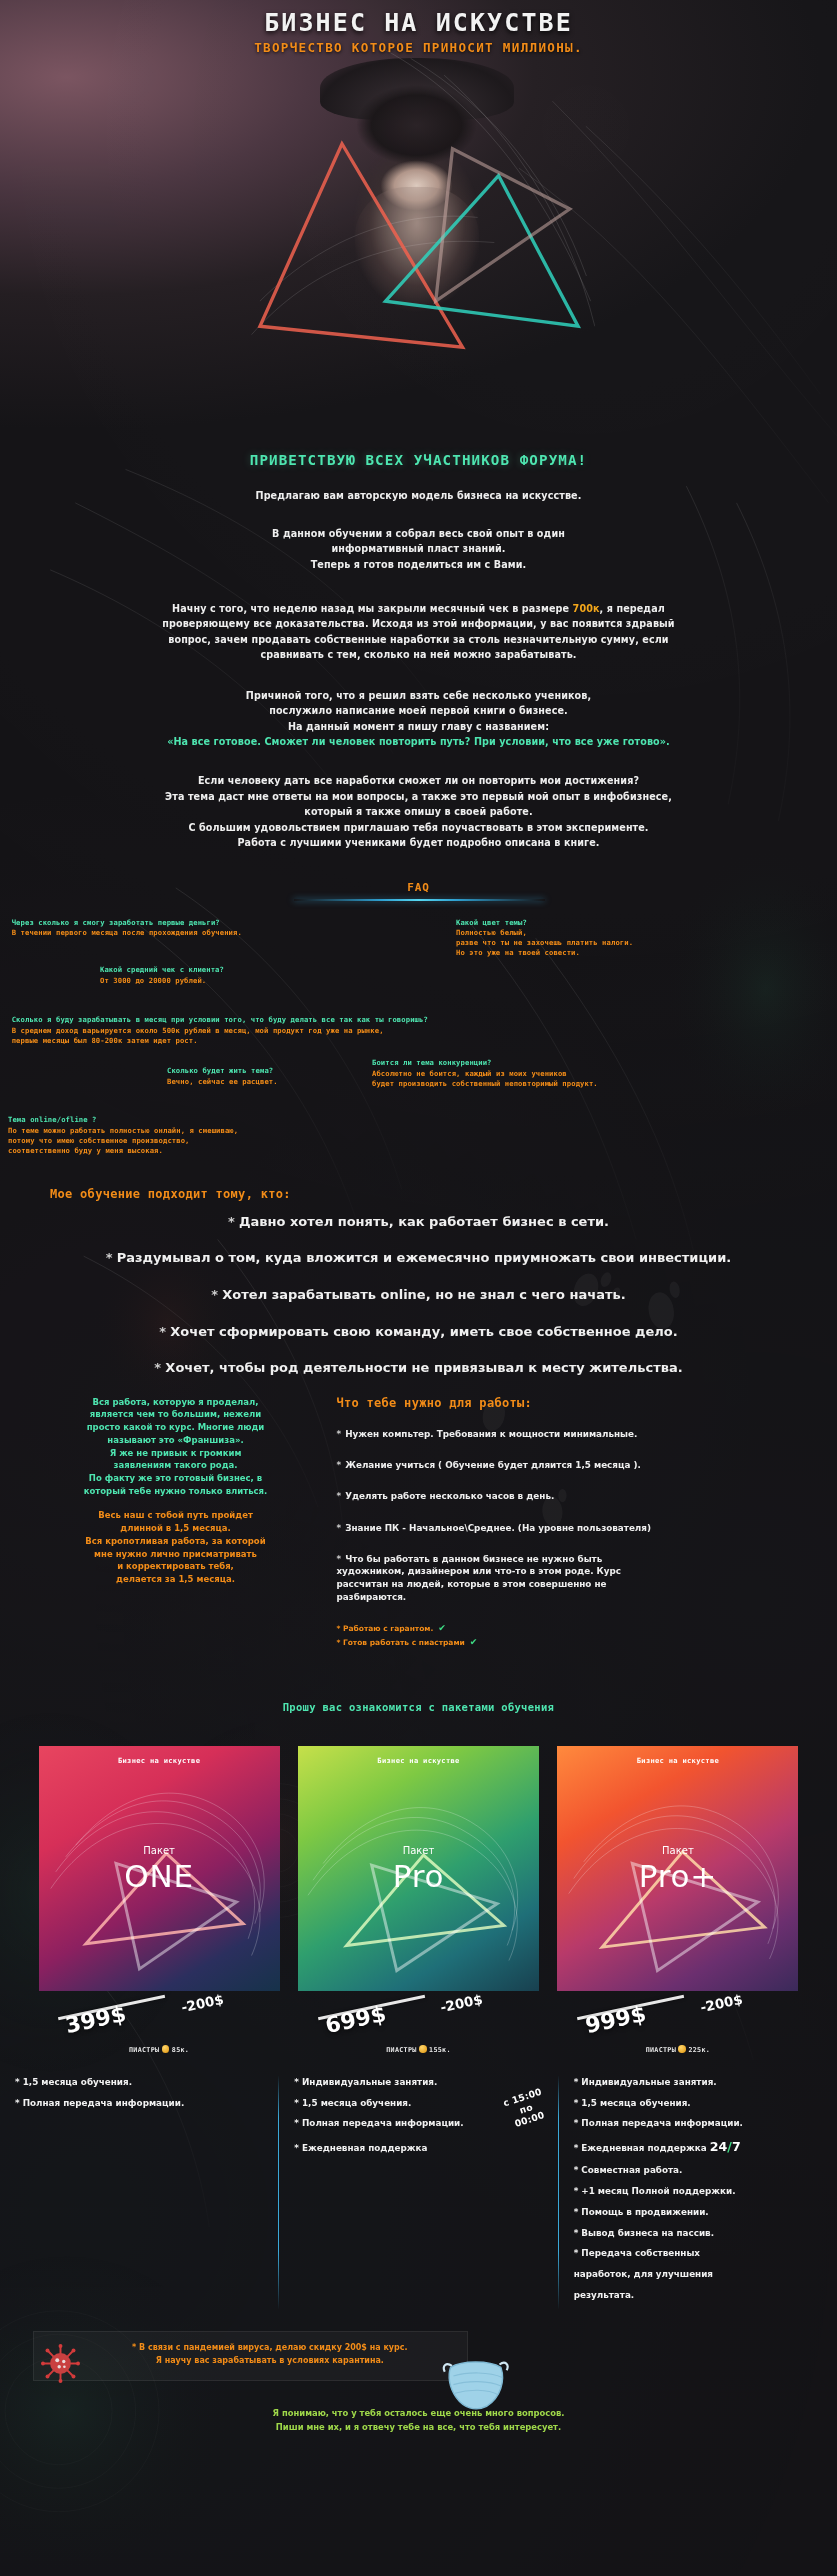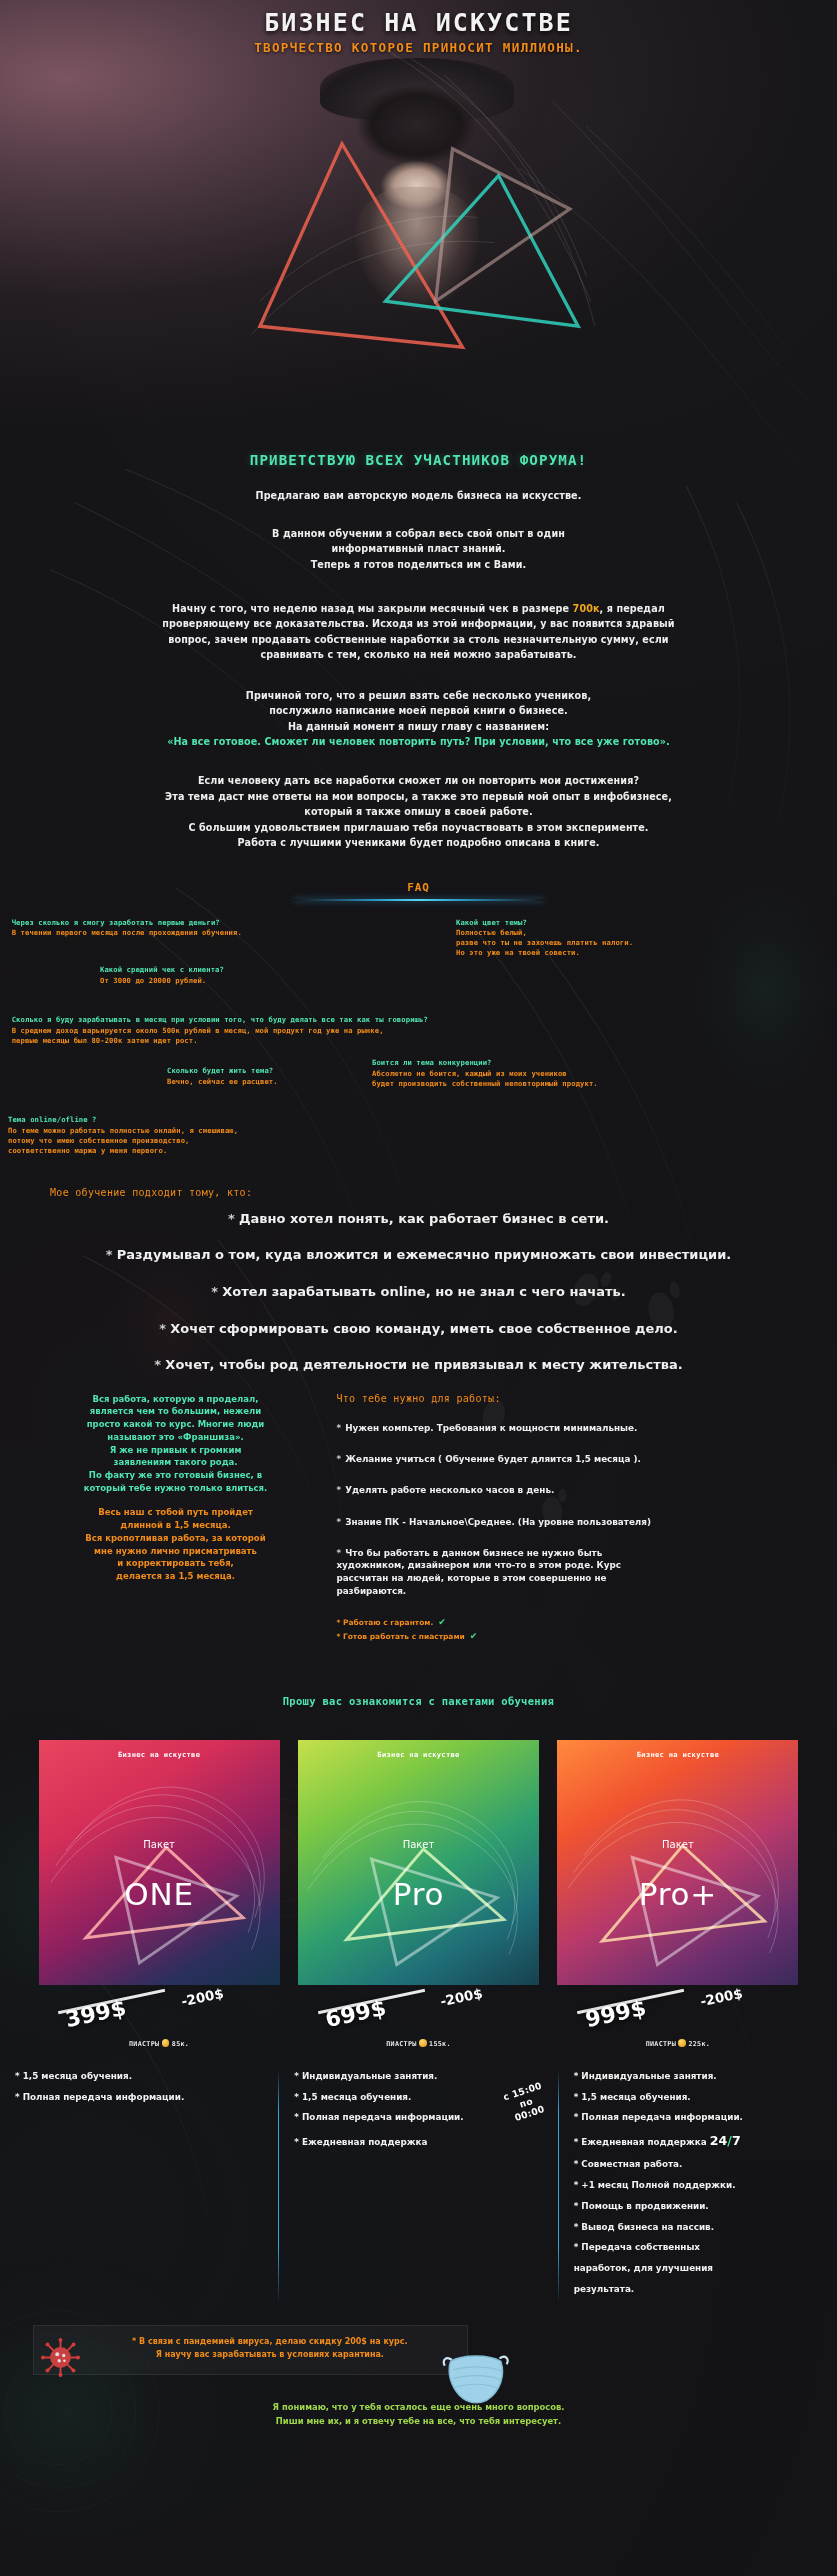--- a/index.html
+++ b/index.html
@@ -75,21 +75,21 @@
     font-family:"DejaVu Sans Mono","Liberation Mono",monospace;letter-spacing:0.8px;}
   .faq-rule{position:absolute;left:50%;transform:translateX(-50%);top:18.4px;width:251px;height:1.7px;
     background:linear-gradient(90deg,rgba(30,120,160,0) 0%,#2e9fd0 35%,#57d8f2 50%,#2e9fd0 65%,rgba(30,120,160,0) 100%);
     box-shadow:0 0 6.7px rgba(60,170,220,.6);}
   .faq-wrap{position:relative;height:276px;font-family:"DejaVu Sans Mono","Liberation Mono",monospace;}
   .qa{position:absolute;}
   .qa .q{color:#4ee5b0;font-size:7.2px;font-weight:700;line-height:1.42;letter-spacing:0.1px;}
   .qa .a{color:#f28c18;font-size:7.2px;font-weight:700;line-height:1.42;letter-spacing:0.1px;}
 
   
-  .sec-title{font-size:10px;font-weight:400;color:#f28c18;
+  .sec-title{font-size:12px;font-weight:700;color:#f28c18;
     font-family:"DejaVu Sans Mono","Liberation Mono",monospace;letter-spacing:0.3px;}
   .bullets{margin-top:11.7px;}
   .bullets li{list-style:none;font-size:13px;font-weight:700;color:#f0f0f0;margin-bottom:18.4px;line-height:1.4;text-align:center;}
   .bullets li .star{color:#cfcfcf;margin-right:4.2px;}
 
   
   .twocol{display:flex;gap:0;}
   .col-left{width:285px;text-align:center;}
   .col-right{flex:1;padding-left:18.4px;}
   .cl-mint{color:#4ee5b0;font-size:8.5px;font-weight:700;line-height:1.5;}
@@ -101,21 +101,21 @@
   .guarantee .chk{color:#3ddc84;font-size:9.2px;margin-left:5px;}
 
   
   .pack-head{text-align:center;font-size:10.5px;font-weight:700;color:#4ee5b0;
     font-family:"DejaVu Sans Mono","Liberation Mono",monospace;letter-spacing:0.3px;}
   .cards{display:flex;justify-content:center;gap:18.4px;margin-top:33px;}
   .card{width:241px;height:245px;position:relative;overflow:hidden;}
   .card .card-title{position:absolute;top:10px;left:0;width:100%;text-align:center;
     font-size:7.1px;font-weight:700;color:#fff;font-family:"DejaVu Sans Mono","Liberation Mono",monospace;letter-spacing:0.3px;}
   .card .pk-label{position:absolute;top:99px;left:0;width:100%;text-align:center;font-size:10px;color:#fff;font-weight:400;}
-  .card .pk-name{position:absolute;top:112px;left:0;width:100%;text-align:center;font-size:31px;color:#fff;font-weight:400;letter-spacing:0.8px;margin-top:24px;}
+  .card .pk-name{position:absolute;top:112px;left:0;width:100%;text-align:center;font-size:31px;color:#fff;font-weight:400;letter-spacing:0.8px;}
   .card-1{background:linear-gradient(150deg,#e8455f 0%,#d62f58 28%,#8c2060 58%,#2b2f5e 82%,#16324a 100%);}
   .card-2{background:linear-gradient(150deg,#c6e04a 0%,#7ec943 25%,#2f9f6e 55%,#1f6f78 78%,#18404f 100%);}
   .card-3{background:linear-gradient(150deg,#ff8a3d 0%,#f2542f 26%,#b83a6a 55%,#6b2f6f 80%,#3a2a5a 100%);}
   .card svg{position:absolute;inset:0;}
 
   .price-row{position:relative;height:47px;margin-top:1.7px;}
   .price{position:absolute;font-size:22px;font-weight:700;color:#fff;font-family:"DejaVu Sans","Liberation Sans",sans-serif;
     transform:rotate(-12deg);text-shadow:0 1.7px 4.2px rgba(0,0,0,.6);}
   .strike{position:absolute;height:2.5px;background:#e8e8e8;transform:rotate(-12deg);box-shadow:0 0 3.3px rgba(0,0,0,.5);}
   .disc{position:absolute;font-size:13.4px;font-weight:700;color:#fff;transform:rotate(-12deg);}
@@ -315,21 +315,21 @@
       <div class="qa" style="left:372px;top:149px;">
         <div class="q">Боится ли тема конкуренции?</div>
         <div class="a">Абсолютно не боится, каждый из моих учеников</div>
         <div class="a">будет производить собственный неповторимый продукт.</div>
       </div>
 
       <div class="qa" style="left:8px;top:206px;">
         <div class="q">Тема online/ofline ?</div>
         <div class="a">По теме можно работать полностью онлайн, я смешиваю,</div>
         <div class="a">потому что имею собственное производство,</div>
-        <div class="a">соответственно маржа у меня первого.</div>
+        <div class="a">соответственно буду у меня высокая.</div>
       </div>
 
     </div>
   </section>
 
   <section style="padding:0 50px;margin-top:1.7px;">
     <div class="sec-title">Мое обучение подходит тому, кто:</div>
     <ul class="bullets">
       <li><span class="star">*</span><span>Давно хотел понять, как работает бизнес в сети.</span></li>
       <li><span class="star">*</span><span>Раздумывал о том, куда вложится и ежемесячно приумножать свои инвестиции.</span></li>

